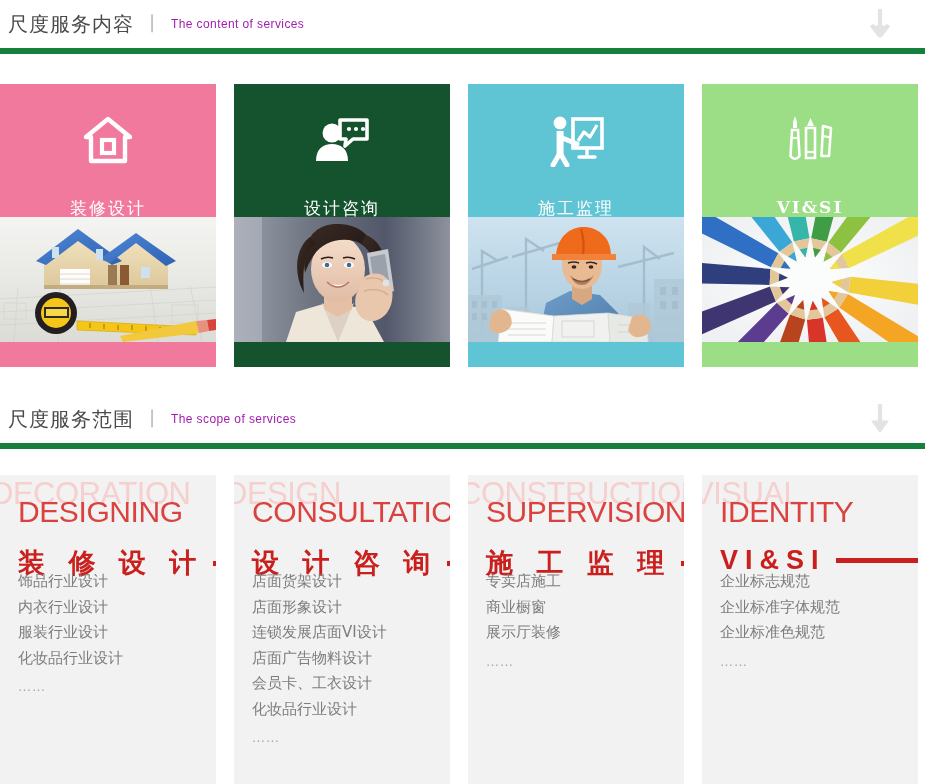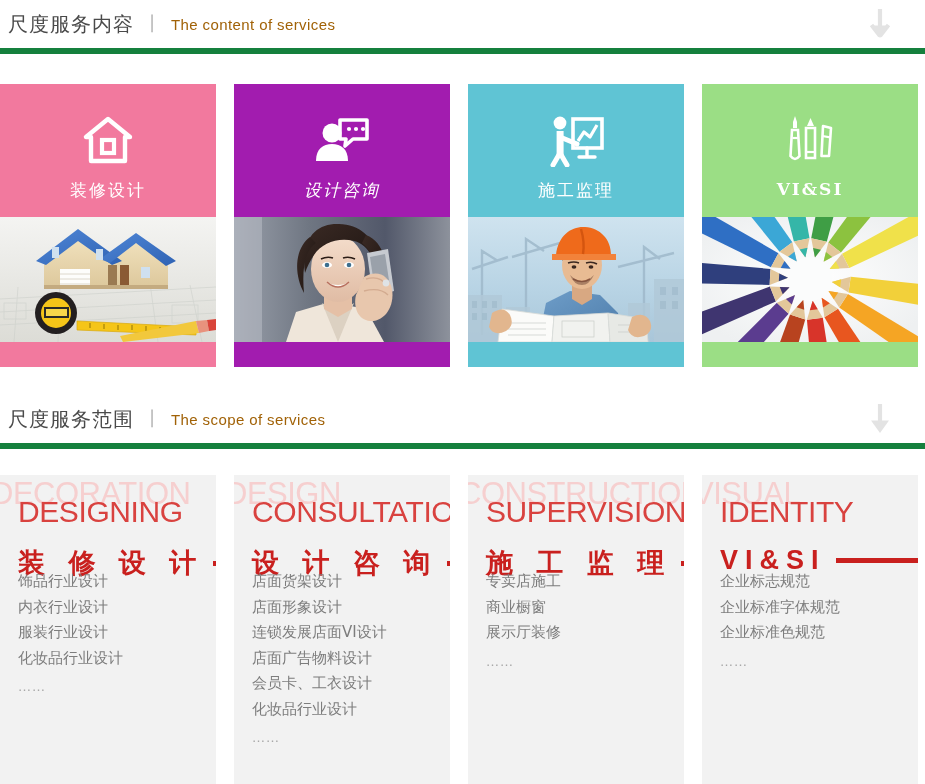--- a/index.html
+++ b/index.html
@@ -30,22 +30,22 @@
     font-family: "DejaVu Sans", sans-serif;
     font-weight: 400;
   }
   .head-sep {
     font-size: 19px;
     color: #b5b5b5;
     margin: 0 9px 0 9px;
     font-weight: 300;
   }
   .head-en {
-    font-size: 15px;
-    color: #a16207;
+    font-size: 12px;
+    color: #a21caf;
     letter-spacing: 0.4px;
     font-family: "Liberation Sans", sans-serif;
   }
   .head-arrow {
     margin-left: auto;
     margin-right: 28px;
     width: 26px;
     height: 34px;
     display: block;
   }
@@ -68,21 +68,21 @@
     align-items: center;
   }
   .svc-icon {
     margin-top: 29px;
     height: 56px;
     display: flex;
     align-items: center;
     justify-content: center;
   }
   .svc-label {
-    margin-top: 10px;
+    margin-top: 28px;
     font-size: 17px;
     color: #ffffff;
     letter-spacing: 2px;
     font-family: "DejaVu Sans", sans-serif;
   }
   .svc-label.latin {
     font-family: "DejaVu Serif", serif;
     font-weight: 700;
     font-size: 17px;
     letter-spacing: 2px;
@@ -265,21 +265,21 @@
 
           <g>
             <path d="M120 119 L196 104 L199 116 L123 125 Z" fill="#f2c83c"></path>
             <path d="M196 104 L207 103 L209 114 L199 116 Z" fill="#e8927d"></path>
             <path d="M207 103 L216 102 L216 113 L209 114 Z" fill="#d9443a"></path>
           </g>
         </svg>
       </div>
     </div>
 
-    <div class="svc-card" style="background:#a21caf;font-style:italic;">
+    <div class="svc-card" style="background:#14532d;">
       <div class="svc-icon">
         <svg width="58" height="50" viewBox="0 0 58 50" xmlns="http://www.w3.org/2000/svg">
           <circle cx="19" cy="17" r="9.5" fill="#ffffff"></circle>
           <path d="M3 45 C3 33 10 28 19 28 C28 28 35 33 35 45 Z" fill="#ffffff"></path>
           <path d="M27 4 H54 V23 H40 L32 30 L33 23 H27 Z" fill="none" stroke="#ffffff" stroke-width="3.6" stroke-linejoin="round"></path>
           <g fill="#ffffff">
             <circle cx="36" cy="13" r="2.1"></circle>
               <circle cx="43" cy="13" r="2.1"></circle>
               <circle cx="50" cy="13" r="2.1"></circle>
           </g>

